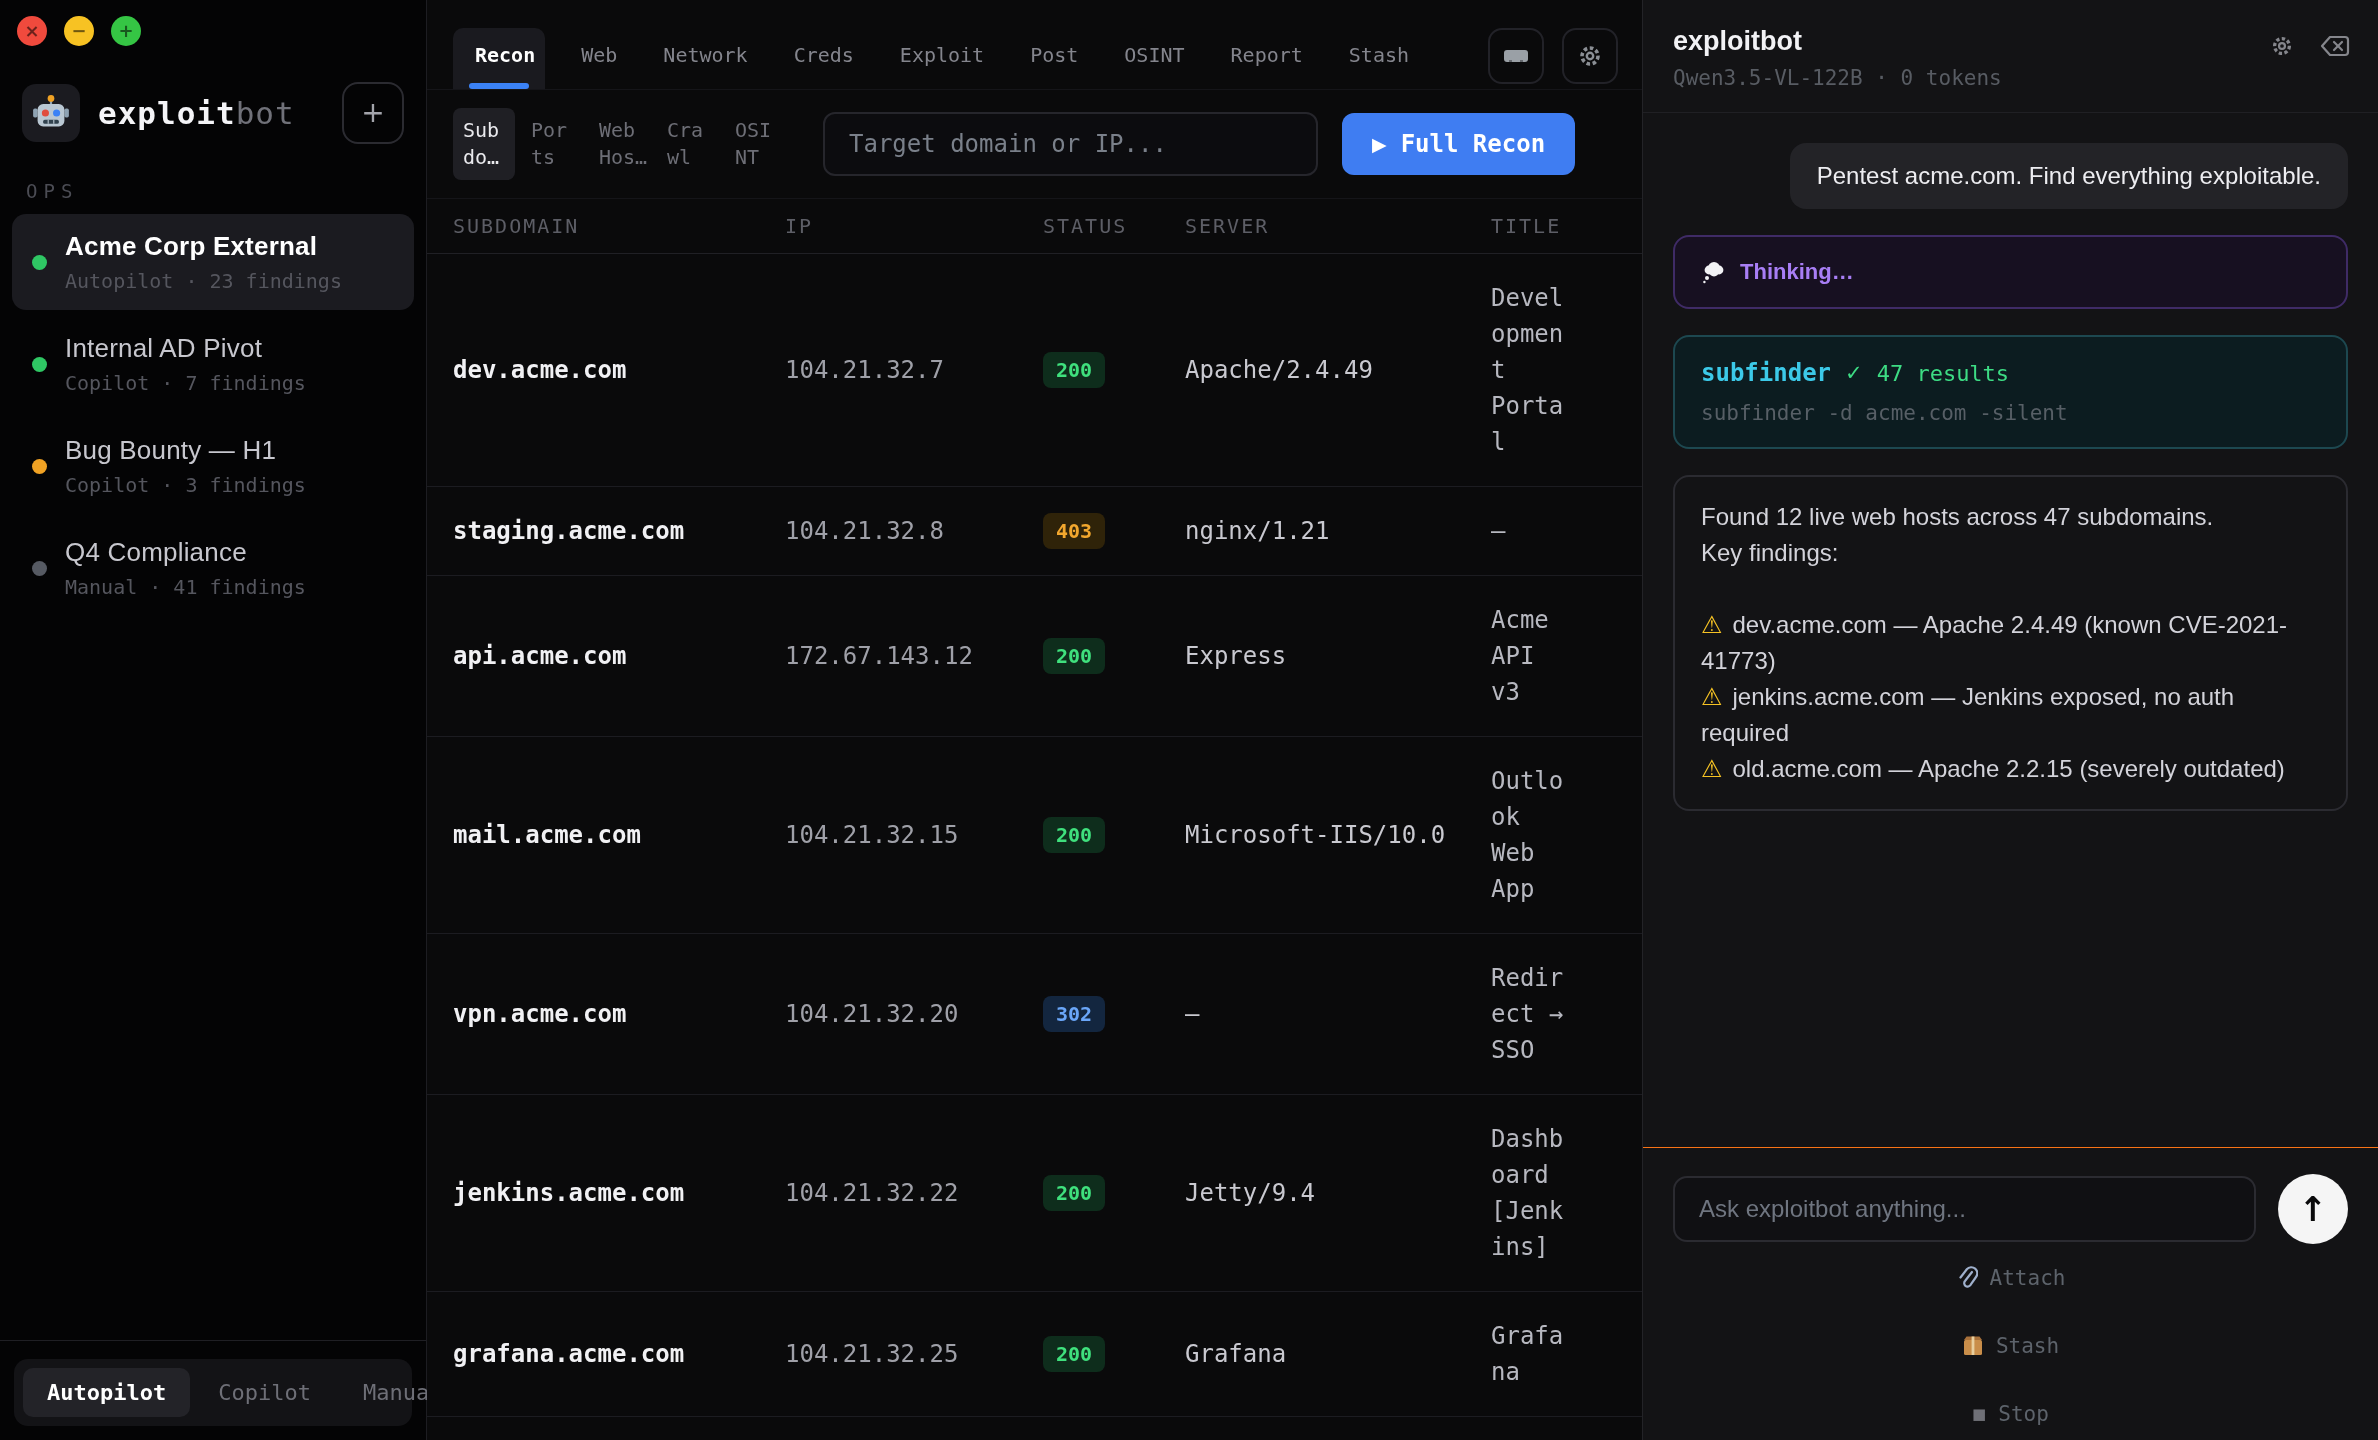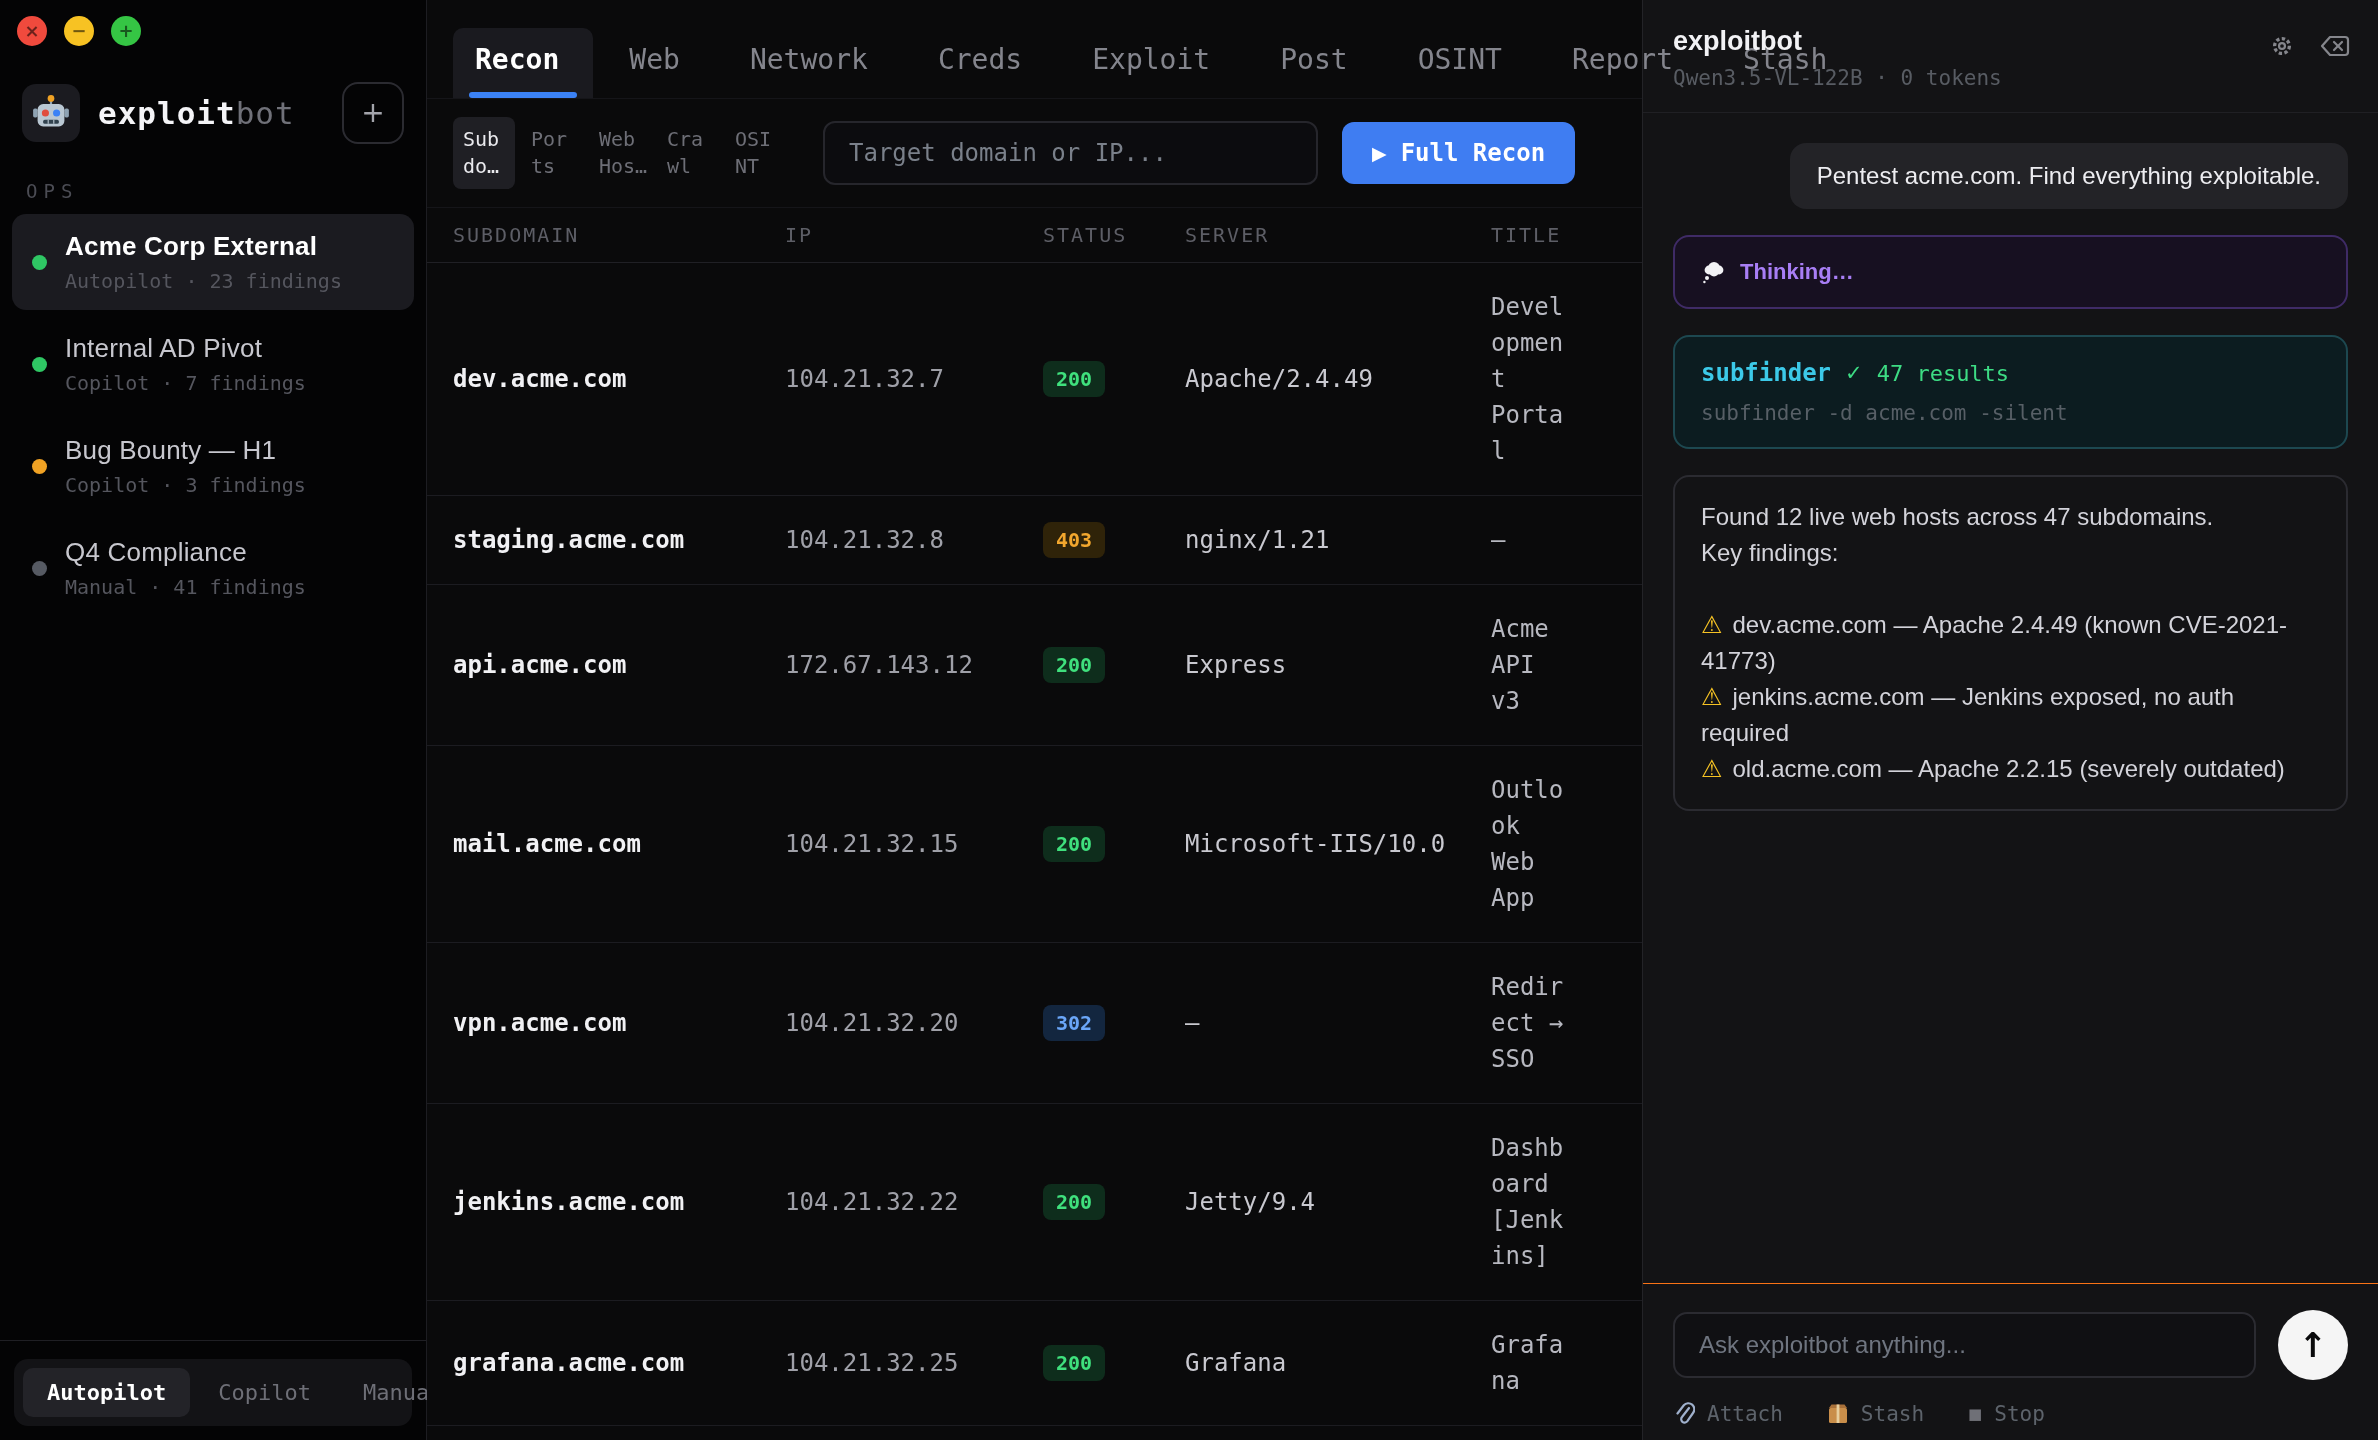--- a/index.html
+++ b/index.html
@@ -42,22 +42,22 @@
   .mode-bar { border-top:1px solid #1f1f24; padding:18px 14px 14px 14px; }
   .mode-tabs { background:#131316; border-radius:14px; padding:9px; display:flex; align-items:center; gap:4px; }
   .mode-tab { font-family:"DejaVu Sans Mono", monospace; font-size:22px; color:#6e6f77;
               padding:12px 24px; border-radius:10px; cursor:pointer; white-space:nowrap; }
   .mode-tab.active { background:#232328; color:#ffffff; font-weight:bold; }
 
   
   .main { flex:1; display:flex; flex-direction:column; background:#0a0a0b; min-width:0; }
   .main-top { display:flex; align-items:flex-start; padding:28px 24px 0 26px; border-bottom:1px solid #151519; }
   .tabbar { display:flex; gap:14px; flex:1; }
-  .tab { position:relative; font-family:"DejaVu Sans Mono", monospace; font-size:28px; color:#84858d;
-         padding:15px 34px 22px 22px; cursor:pointer; border-radius:10px 10px 0 0; }
+  .tab { position:relative; font-family:"DejaVu Sans Mono", monospace; font-size:20px; color:#84858d;
+         padding:15px 10px 22px 22px; cursor:pointer; border-radius:10px 10px 0 0; }
   .tab.active { background:#1a1a1f; color:#ffffff; font-weight:bold; }
   .tab.active::after { content:""; position:absolute; left:16px; right:16px; bottom:0; height:6px;
                        border-radius:3px; background:#3b82f6; }
   .win-btns { display:flex; gap:18px; }
   .win-btn { width:56px; height:56px; border-radius:14px; border:2px solid #222228; background:transparent;
              display:flex; align-items:center; justify-content:center; cursor:pointer; }
 
   .toolbar { display:flex; align-items:center; padding:18px 26px; gap:16px; border-bottom:1px solid #151519; }
   .subtabs { display:flex; gap:6px; }
   .subtab { width:62px; padding:9px 10px; font-family:"DejaVu Sans Mono", monospace; font-size:20px;
@@ -122,21 +122,21 @@
   .chat-input-area { border-top:1px solid #f97316; padding:26px 30px 14px 30px; }
   .input-row { display:flex; align-items:center; gap:22px; }
   .chat-input { flex:1; height:66px; background:#101013; border:2px solid #2b2b31; border-radius:14px;
                 padding:0 24px; font-size:24px; color:#ededf1; outline:none;
                 font-family:"Liberation Sans", sans-serif; }
   .chat-input::placeholder { color:#6f7580; }
   .send-btn { width:70px; height:70px; flex:0 0 70px; border-radius:50%; background:#f5f5f5; border:none;
               color:#0a0a0b; font:bold 34px/1 "DejaVu Sans", sans-serif; cursor:pointer;
               display:flex; align-items:center; justify-content:center; }
   .chat-controls { display:flex; align-items:center; gap:44px; margin-top:22px;
-                   font-family:"DejaVu Sans Mono", monospace; font-size:21px; color:#5d636b; }
+                   font-family:"DejaVu Sans Mono", monospace; font-size:21px; color:#5d636b;flex-direction:column; }
   .control { display:flex; align-items:center; gap:12px; cursor:pointer; }
   .stop-glyph { font-size:15px; color:#6f7077; font-family:"DejaVu Sans", sans-serif; }
 </style>
 </head>
 <body>
 
 <div class="app">
 
   <aside class="sidebar">
     <div class="traffic">

